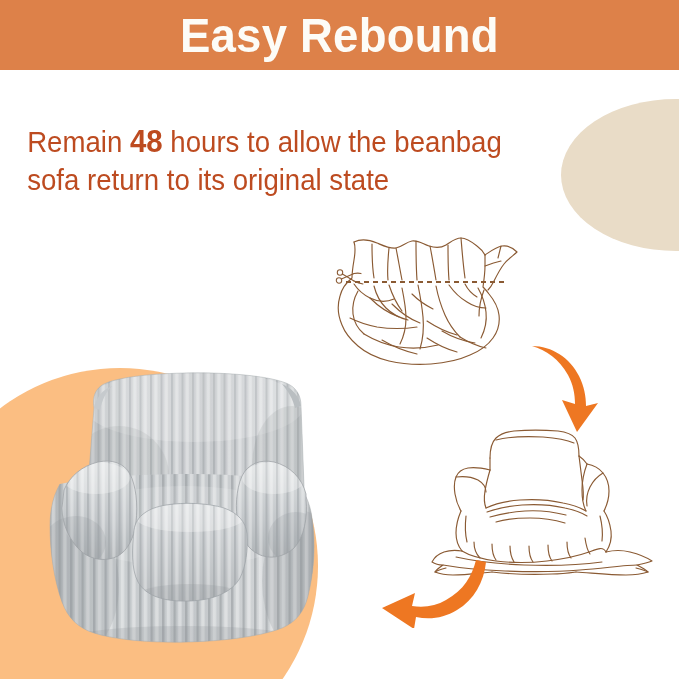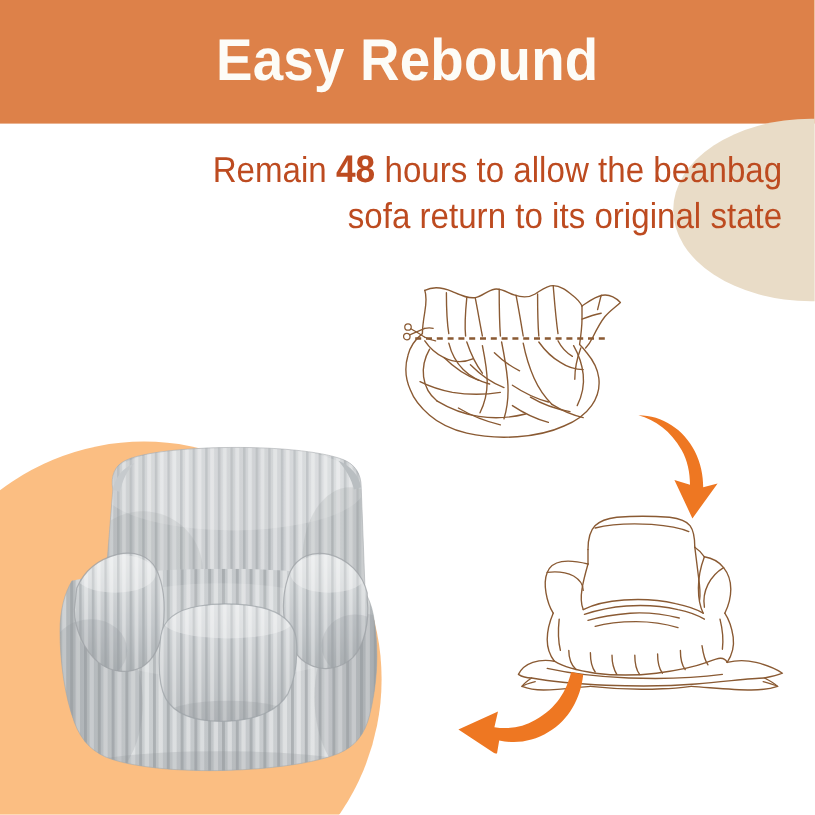--- a/index.html
+++ b/index.html
@@ -17,21 +17,21 @@
     overflow: hidden;
     background: #ffffff;
   }
 
   
   .header-banner {
     position: absolute;
     left: 0;
     top: 0;
     width: 679px;
-    height: 103px;
+    height: 70px;
     background: #dd8149;
     display: flex;
     align-items: center;
     justify-content: center;
   }
   .header-title {
     color: #fdfcf7;
     font-family: "Liberation Sans", sans-serif;
     font-size: 49px;
     font-weight: bold;
@@ -53,21 +53,21 @@
     z-index: 1;
   }
 
   
   .subtitle-wrap {
     position: absolute;
     left: 0;
     top: 122px;
     width: 679px;
     z-index: 3;
-    text-align: right;
+    text-align: left;
   }
   .subtitle-line {
     color: #bd4b20;
     font-family: "Liberation Sans", sans-serif;
     font-size: 30px;
     line-height: 38px;
     transform: scaleX(0.92);
     white-space: nowrap;
   }
   .subtitle-line .highlight {

